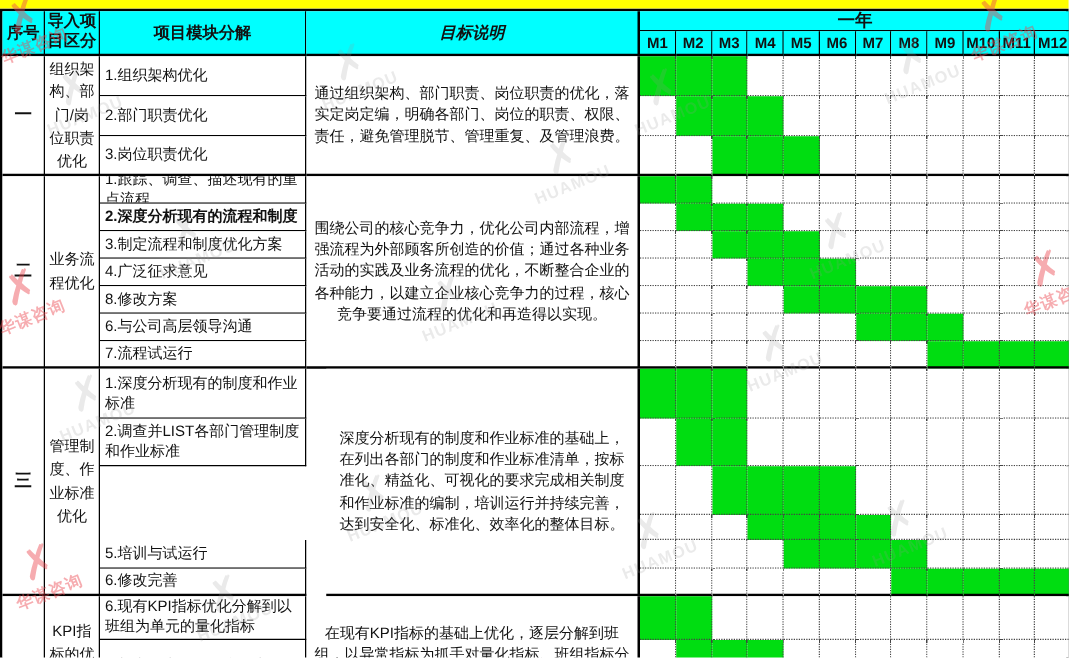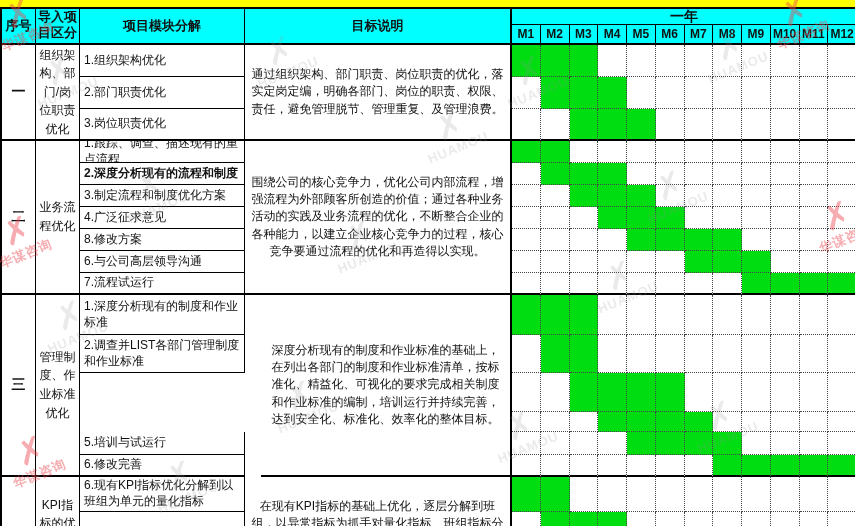--- a/index.html
+++ b/index.html
@@ -27,21 +27,21 @@
   .hcell{
     background:#00ffff;
     display:flex;align-items:center;justify-content:center;
     font-weight:bold;font-size:13px;text-align:center;
     border-right:1px solid #000;border-bottom:1px solid #000;
     line-height:1.25;
   }
   .h-seq{grid-column:1;grid-row:1 / span 2;border-bottom-width:2px;}
   .h-cat{grid-column:2;grid-row:1 / span 2;border-bottom-width:2px;padding:0 2px;font-family:Liberation Mono, monospace;}
   .h-mod{grid-column:3;grid-row:1 / span 2;border-bottom-width:2px;}
-  .h-goal{grid-column:4;grid-row:1 / span 2;border-bottom-width:2px;border-right-width:2px;}
+  .h-goal{grid-column:4;grid-row:1 / span 2;border-bottom-width:2px;border-right-width:2px;font-style:italic;}
   .h-year{grid-column:5 / span 12;grid-row:1;font-size:14px;}
   .mhead{grid-row:2;border-bottom-width:2px;font-size:12px;font-weight:600;}
   .tcell{
     background:#fff;
     border-right:1px solid #000;border-bottom:1px solid #000;
     font-size:12px;
   }
   .seqcell{display:flex;align-items:center;justify-content:center;font-weight:bold;font-size:14px;}
   .catcell{display:flex;align-items:center;justify-content:center;text-align:center;padding:1px 2px;line-height:1.55;}
   .modcell{display:flex;align-items:center;text-align:left;padding:1px 4px;line-height:1.3;}

